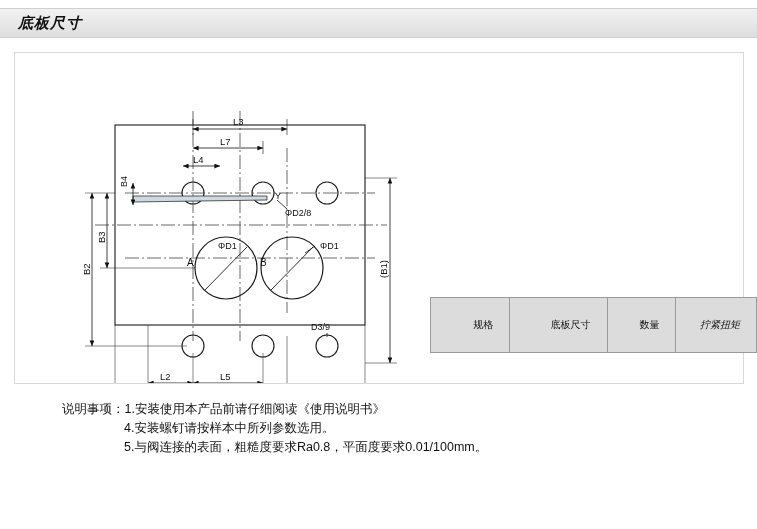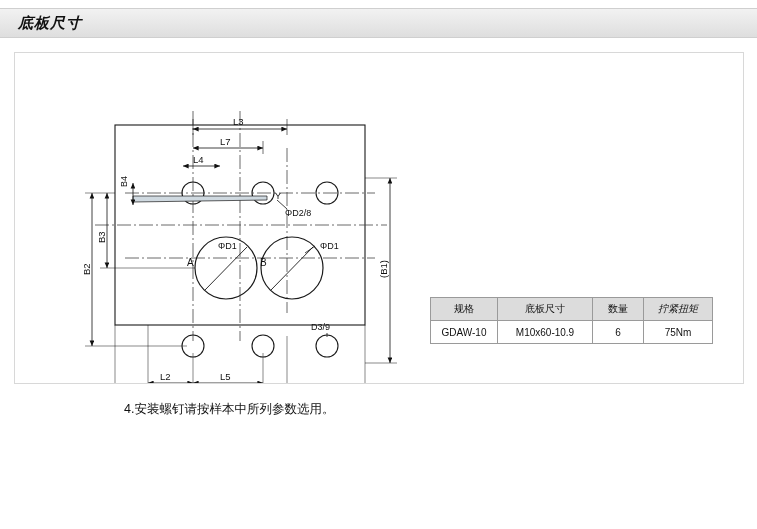--- a/index.html
+++ b/index.html
@@ -29,22 +29,22 @@
   }
   .drawing{position:absolute;left:0;top:0;width:728px;height:330px;}
   
   .spec-table{
     position:absolute;left:430px;top:297px;
     border-collapse:collapse;
     font-size:10px;
   }
   .spec-table th,.spec-table td{
     border:1px solid #9a9a9a;
-    text-align:center;
-    padding:0;
+    text-align:right;
+    padding:16px;
     height:22px;
     font-weight:normal;
     color:#111;
   }
   .spec-table th{background:#dcdcdc;font-weight:normal;}
   .col0{width:66px;}
   .col1{width:94px;}
   .col2{width:50px;}
   .col3{width:68px;font-style:italic;}
   
@@ -163,24 +163,22 @@
 <table class="spec-table">
   <thead>
     <tr>
       <th class="col0">规格</th>
       <th class="col1">底板尺寸</th>
       <th class="col2">数量</th>
       <th class="col3">拧紧扭矩</th>
     </tr>
   </thead>
   <tbody>
-    <tr>
-      <td>GDAW-10</td>
-      <td>M10x60-10.9</td>
-      <td>6</td>
-      <td>75Nm</td>
-    </tr>
   </tbody>
 </table>
 
 <div class="notes">
+  <div class="line first">
+    <span>说明事项：</span><span>1.安装使用本产品前请仔细阅读《使用说明书》</span>
+  </div>
   <div class="line hang">4.安装螺钉请按样本中所列参数选用。</div>
+  <div class="line hang">5.与阀连接的表面，粗糙度要求Ra0.8，平面度要求0.01/100mm。</div>
 </div>
 
 </body></html>

